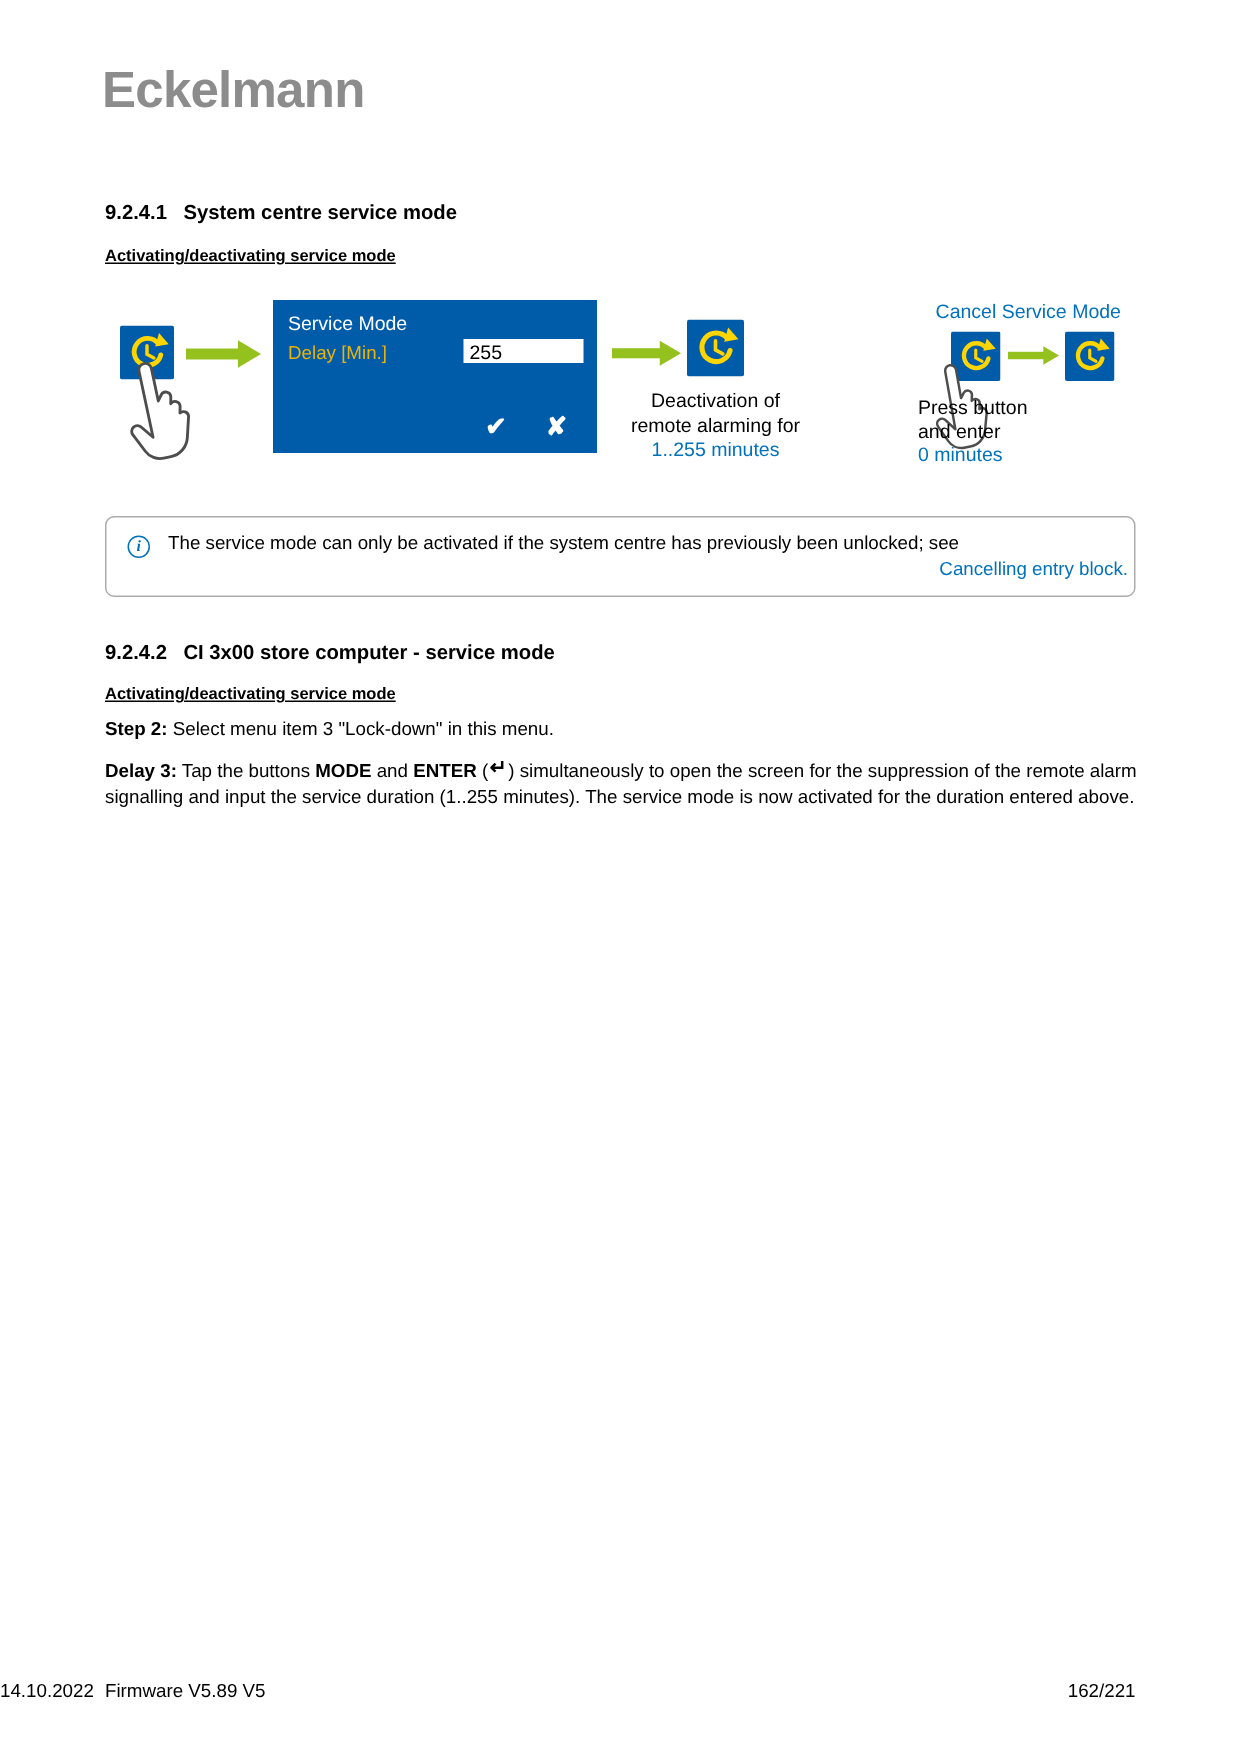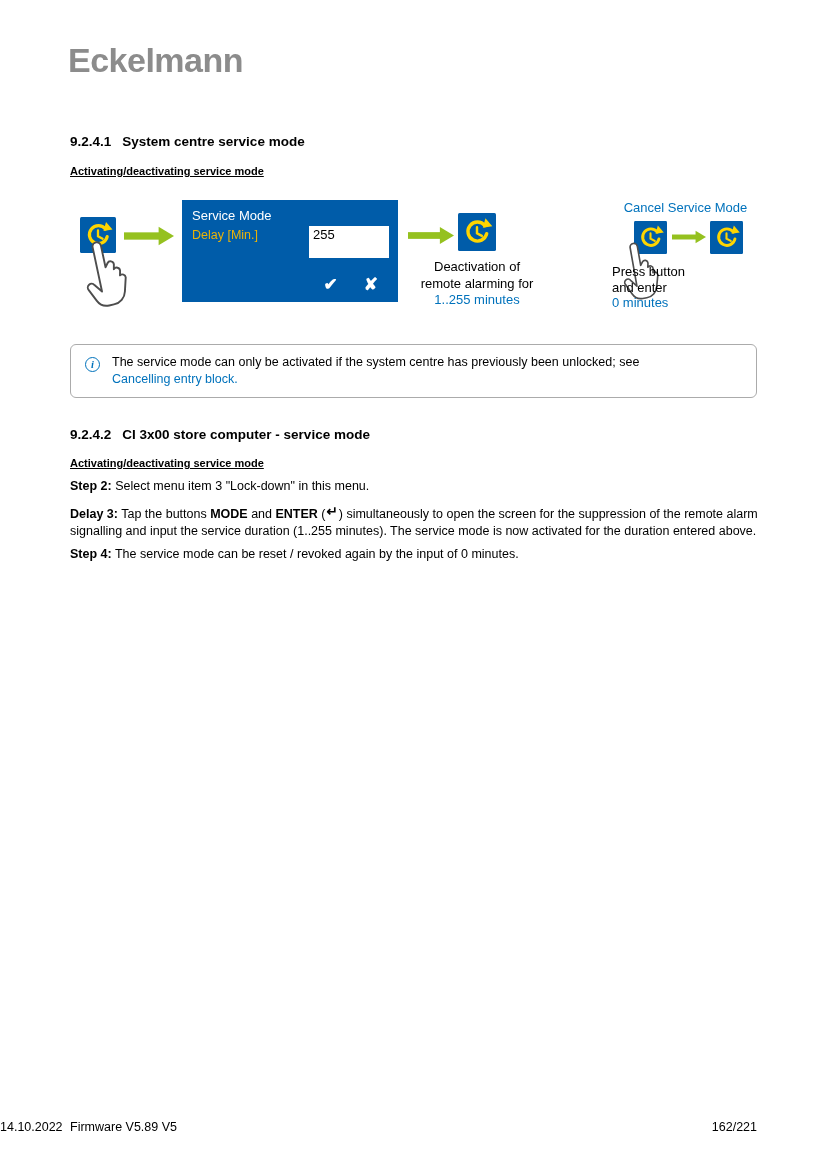--- a/index.html
+++ b/index.html
@@ -40,21 +40,21 @@
   .a3 { left: 602px; top: 33px; width: 34px; height: 16px; }
   .i4 { left: 640px; top: 25px; width: 33px; height: 33px; }
 
   .panel {
     position: absolute; left: 112px; top: 4px; width: 216px; height: 102px;
     background: var(--panel-blue);
   }
   .p-title { position: absolute; left: 10px; top: 8px;  font-size: 13px;   color: #fff; }
   .p-label { position: absolute; left: 10px; top: 28px; font-size: 12.5px; color: #eab308; }
   .p-field {
-    position: absolute; left: 127px; top: 26px; width: 80px; height: 32px;
+    position: absolute; left: 127px; top: 26px; width: 80px; height: 16px;
     background: #fff; color: #000; font-size: 13px; line-height: 16px; padding: 1px 4px;
   }
   .p-actions { position: absolute; right: 20px; bottom: 9px; display: flex; gap: 26px; }
   .p-ok, .p-x { color: #fff; font-size: 17px; font-weight: bold; line-height: 1; }
 
   .cap1 {
     position: absolute; left: 322px; top: 63px; width: 170px;
     text-align: center; font-size: 13px; line-height: 16.5px;
   }
   .cap2 {
@@ -72,21 +72,21 @@
     position: absolute; left: 70px; top: 344px; width: 687px; height: 54px;
     border: 1px solid #ababab; border-radius: 6px; background: #fff;
   }
   .note-icon {
     position: absolute; left: 14px; top: 12px; width: 15px; height: 15px;
     border: 1.5px solid var(--link-blue); border-radius: 50%;
     color: var(--link-blue); font-size: 10.5px; line-height: 13px; text-align: center;
     font-style: italic; font-weight: bold; font-family: "Liberation Serif", serif;
   }
   .note-body { position: absolute; left: 41px; top: 9px; width: 640px; font-size: 12.5px; line-height: 17px; }
-  .note-link { display: block; text-decoration: none; cursor: pointer; color: var(--link-blue); }
+  .note-link { display: block; text-decoration: none; cursor: pointer; color: var(--link-blue); text-align: right; }
 
   
   .steps { position: absolute; left: 70px; top: 478px; width: 690px; font-size: 12.5px; line-height: 17px; }
   .step { margin: 0 0 6px 0; }
   .step.gap { margin-bottom: 10px; }
   .b { font-weight: bold; }
   .enter-sym { font-size: 13.5px; position: relative; top: -2px; padding: 0 1px; font-weight: bold; }
 
   
   .footer { position: absolute; top: 1120px; left: 0; width: 827px; font-size: 12.5px; }
@@ -192,23 +192,20 @@
   </div>
   <div class="subheading sh2">Activating/deactivating service mode</div>
 
   <div class="steps">
     <p class="step gap">
       <span class="b">Step 2:</span><span> Select menu item 3 "Lock-down" in this menu.</span>
     </p>
     <p class="step">
       <span class="b">Delay 3:</span><span> Tap the buttons </span><span class="b">MODE</span><span> and </span><span class="b">ENTER</span><span> (</span><span class="enter-sym">↵</span><span>) simultaneously to open the screen for the suppression of the remote alarm signalling and input the service duration (1..255 minutes). The service mode is now activated for the duration entered above.</span>
     </p>
-    <p class="step">
-      <span class="b">Step 4:</span><span> The service mode can be reset / revoked again by the input of 0 minutes.</span>
-    </p>
   </div>
 
   <div class="footer">
     <span class="f-center">14.10.2022</span>
     <span class="f-left">Firmware V5.89 V5</span>
     <span class="f-right">162/221</span>
   </div>
 
 </div>
 

